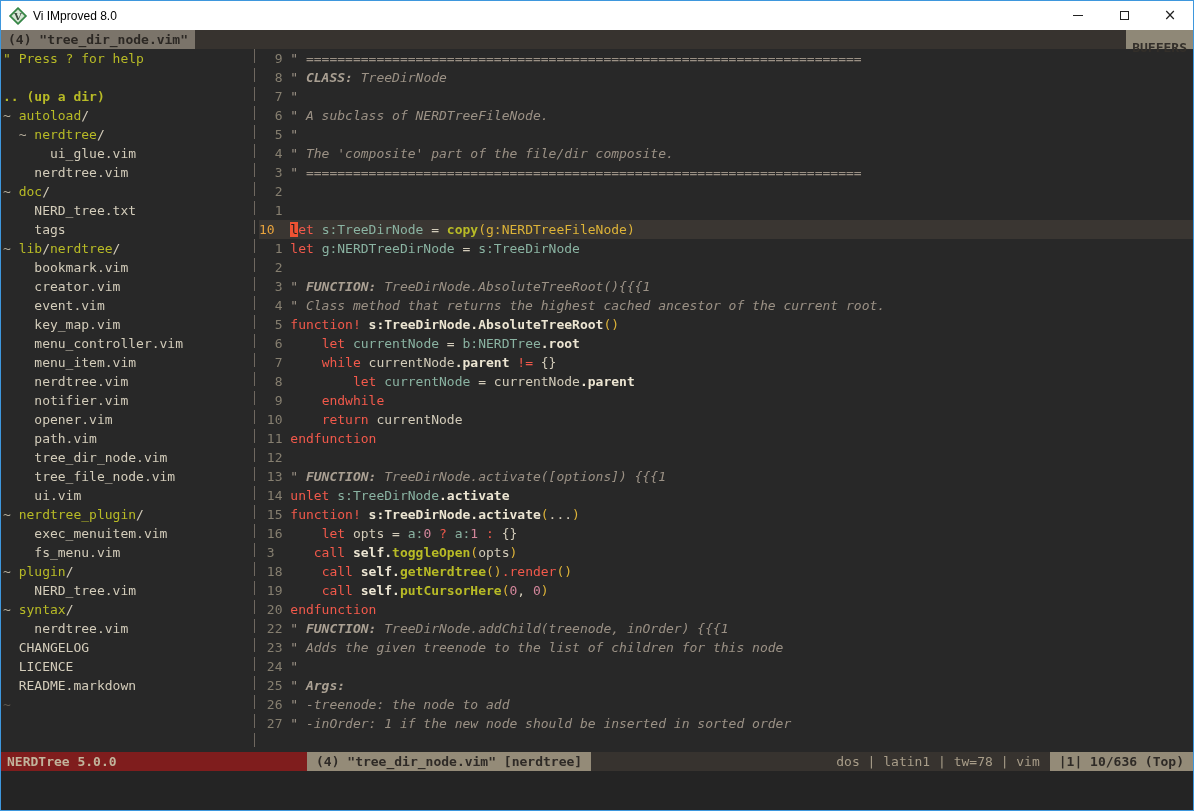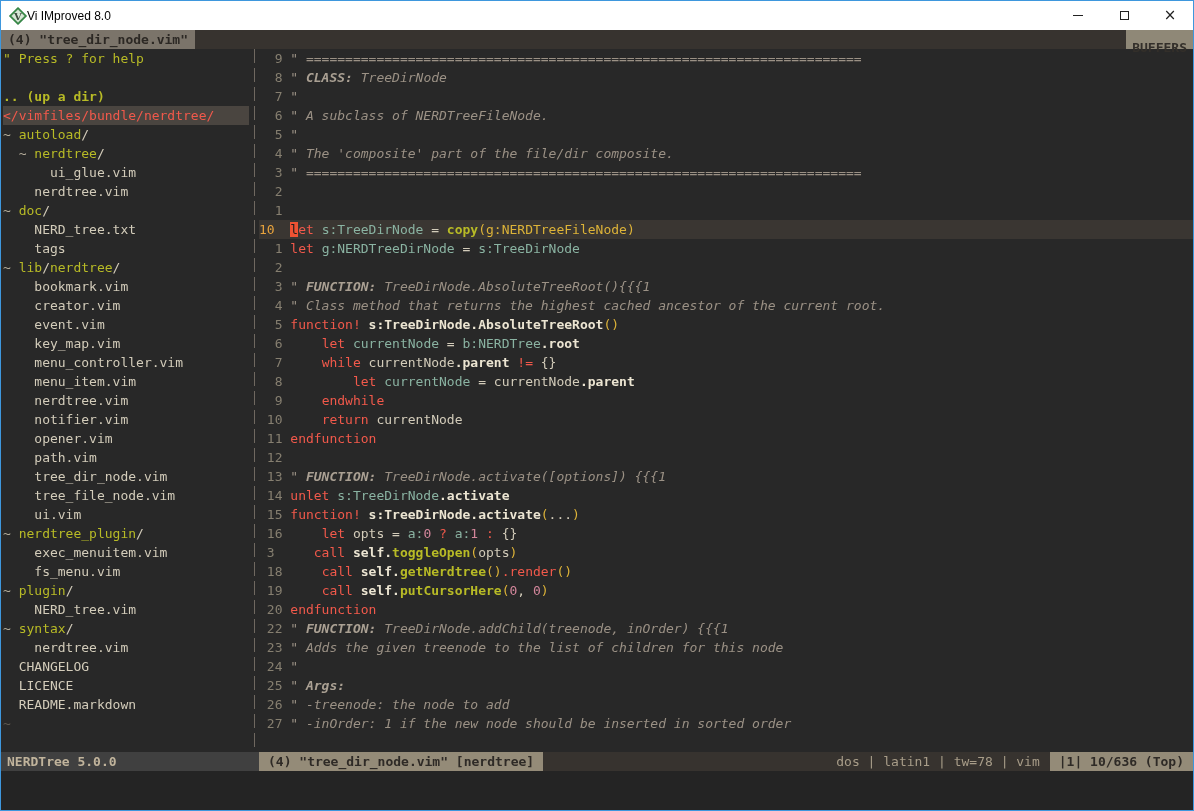--- a/index.html
+++ b/index.html
@@ -6,21 +6,21 @@
     --bg:#282828; --fg:#d3ccba; --red:#f2594b; --green:#b8bb26;
     --yellow:#ddb338; --teal:#8ab3a2; --purple:#d3869b; --comment:#9b9185;
   }
   *{margin:0;padding:0;box-sizing:border-box}
   body{background:#555;font-family:"DejaVu Sans Mono",monospace}
   .window{width:1194px;height:811px;border:1px solid #3e97dd;background:var(--bg);
           display:flex;flex-direction:column;overflow:hidden}
   
   .titlebar{height:29px;background:#ffffff;display:flex;align-items:center;flex:none}
   .app-icon{margin-left:8px;flex:none;display:flex}
-  .title-text{font:12px "Liberation Sans",sans-serif;color:#000;margin-left:0;white-space:pre}
+  .title-text{font:12px "Liberation Sans",sans-serif;color:#000;margin-left:6px;white-space:pre}
   .controls{margin-left:auto;display:flex;height:100%}
   .ctrl{width:46px;height:100%;display:flex;align-items:center;justify-content:center;cursor:default}
   .glyph-min{width:10px;height:1px;background:#222}
   .glyph-max{width:9px;height:9px;border:1px solid #222}
   .glyph-close{font:15px/1 "DejaVu Sans",sans-serif;color:#222}
   
   .tabline{height:19px;background:#37332f;display:flex;flex:none;
            font:bold 13px/19px "DejaVu Sans Mono",monospace}
   .tab-active{background:#7b746a;color:#2c2824;padding:0 7px;white-space:pre}
   .buffers-label{margin-left:auto;background:#8f8877;color:#332f2a;padding:8px 6px;white-space:pre}
@@ -50,21 +50,21 @@
   .tk-id{color:var(--teal)}
   .tk-fn{color:var(--green);font-weight:bold}
   .tk-y{color:var(--yellow)}
   .tk-n{color:var(--purple)}
   .tk-m{color:#ece5d2;font-weight:bold}
   .tk-g{color:#867f70}
   .tk-gc{color:#e8a33d}
   .tk-cur{background:#ef5233;color:#1d1d1d}
   
   .statusline{height:19px;flex:none;display:flex;font:13px/19px "DejaVu Sans Mono",monospace}
-  .sl-left{width:258px;flex:none;background:#404040;color:#c1b49c;font-weight:bold;padding-left:6px;white-space:pre}
+  .sl-left{width:306px;flex:none;background:#7f1d1d;color:#c1b49c;font-weight:bold;padding-left:6px;white-space:pre}
   .sl-buf{background:#948b78;color:#2e2a26;font-weight:bold;padding:0 9px;white-space:pre}
   .sl-mid{flex:1;background:#37332f}
   .sl-fmt{background:#37332f;color:#a89d89;padding:0 10px;white-space:pre}
   .sl-pos{background:#948b78;color:#2e2a26;font-weight:bold;padding:0 9px;white-space:pre}
   
   .cmdline{height:39px;flex:none;background:#242424}
 </style>
 </head>
 <body>
 
@@ -95,21 +95,20 @@
   <div class="tabline">
     <span class="tab-active">(4) "tree_dir_node.vim"</span>
     <span class="buffers-label">BUFFERS</span>
   </div>
 
   <div class="content">
     <div class="sidebar">
         <div class="row tree-row"><span class="tk-h">" Press ? for help</span></div>
         <div class="row tree-row"></div>
         <div class="row tree-row"><span class="tk-u">.. (up a dir)</span></div>
-        <div class="row tree-row root"><span class="tk-r">&lt;/vimfiles/bundle/nerdtree/</span></div>
         <div class="row tree-row"><span class="tk-tl">~ </span><span class="tk-d">autoload</span><span class="tk-s">/</span></div>
         <div class="row tree-row"><span class="tk-tl">  ~ </span><span class="tk-d">nerdtree</span><span class="tk-s">/</span></div>
         <div class="row tree-row"><span class="tk-f">      ui_glue.vim</span></div>
         <div class="row tree-row"><span class="tk-f">    nerdtree.vim</span></div>
         <div class="row tree-row"><span class="tk-tl">~ </span><span class="tk-d">doc</span><span class="tk-s">/</span></div>
         <div class="row tree-row"><span class="tk-f">    NERD_tree.txt</span></div>
         <div class="row tree-row"><span class="tk-f">    tags</span></div>
         <div class="row tree-row"><span class="tk-tl">~ </span><span class="tk-d">lib</span><span class="tk-s">/</span><span class="tk-d">nerdtree</span><span class="tk-s">/</span></div>
         <div class="row tree-row"><span class="tk-f">    bookmark.vim</span></div>
         <div class="row tree-row"><span class="tk-f">    creator.vim</span></div>

